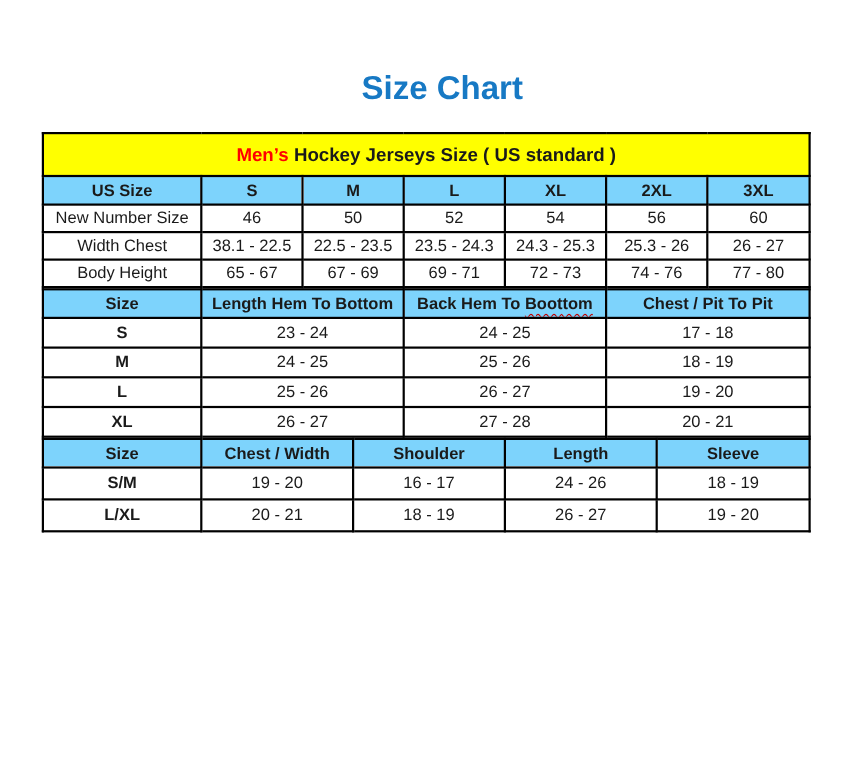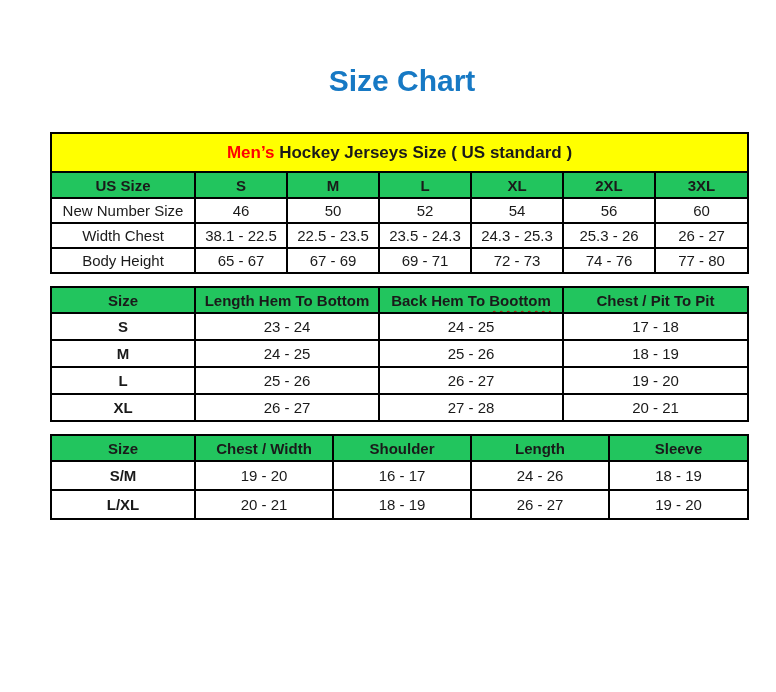--- a/index.html
+++ b/index.html
@@ -33,21 +33,21 @@
   .chart-wrap {
     position: absolute;
     left: 38px;
     top: 120px;
     width: 697px;
   }
   table {
     width: 697px;
     border-collapse: collapse;
     table-layout: fixed;
-    margin: 12px;
+    margin: 0;
   }
   td, th {
     border: 2px solid #000000;
     text-align: center;
     vertical-align: middle;
     padding: 0 2px;
     font-size: 15px;
     overflow: hidden;
     white-space: nowrap;
   }
@@ -56,21 +56,21 @@
     font-size: 17px;
     font-weight: bold;
     height: 37px;
     border: 2px solid #000000;
   }
   tr.band.short td { height: 28px; }
   .hl { color: var(--highlight-red, #ff0000); }
   tr.colhead th {
     font-weight: bold;
     height: 24px;
-    background: #22c55e;
+    background: #7dd3fc;
   }
   td.rowlabel { font-weight: normal; }
   td.rowhead  { font-weight: bold; }
   table.men   tr.datarow td { height: 23px; }
   table.women tr.datarow td { height: 25px; }
   table.youth tr.datarow td { height: 27px; }
   .typo {
     text-decoration-line: underline;
     text-decoration-style: wavy;
     text-decoration-color: var(--squiggle-red, #c00000);

